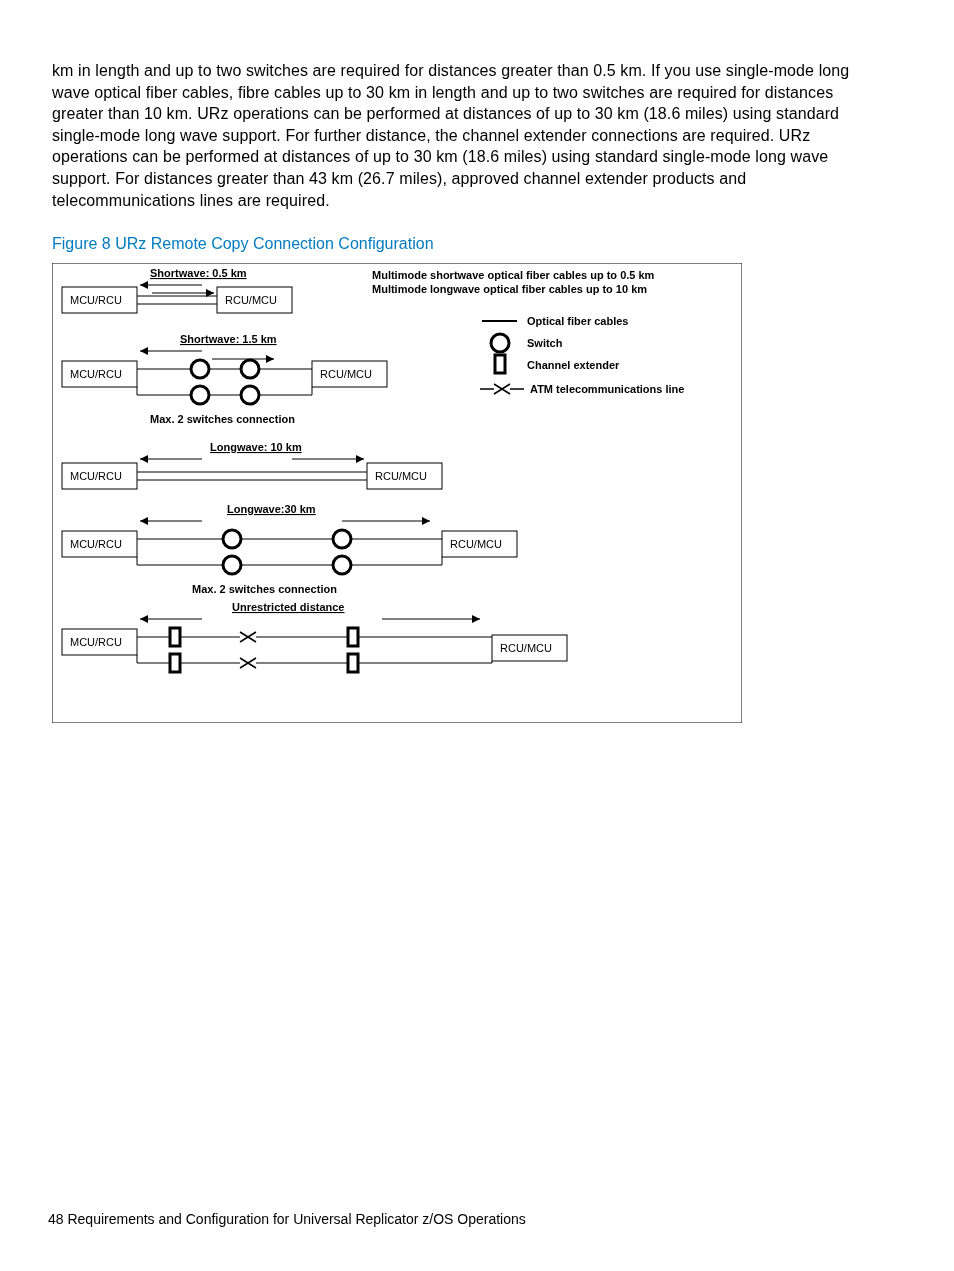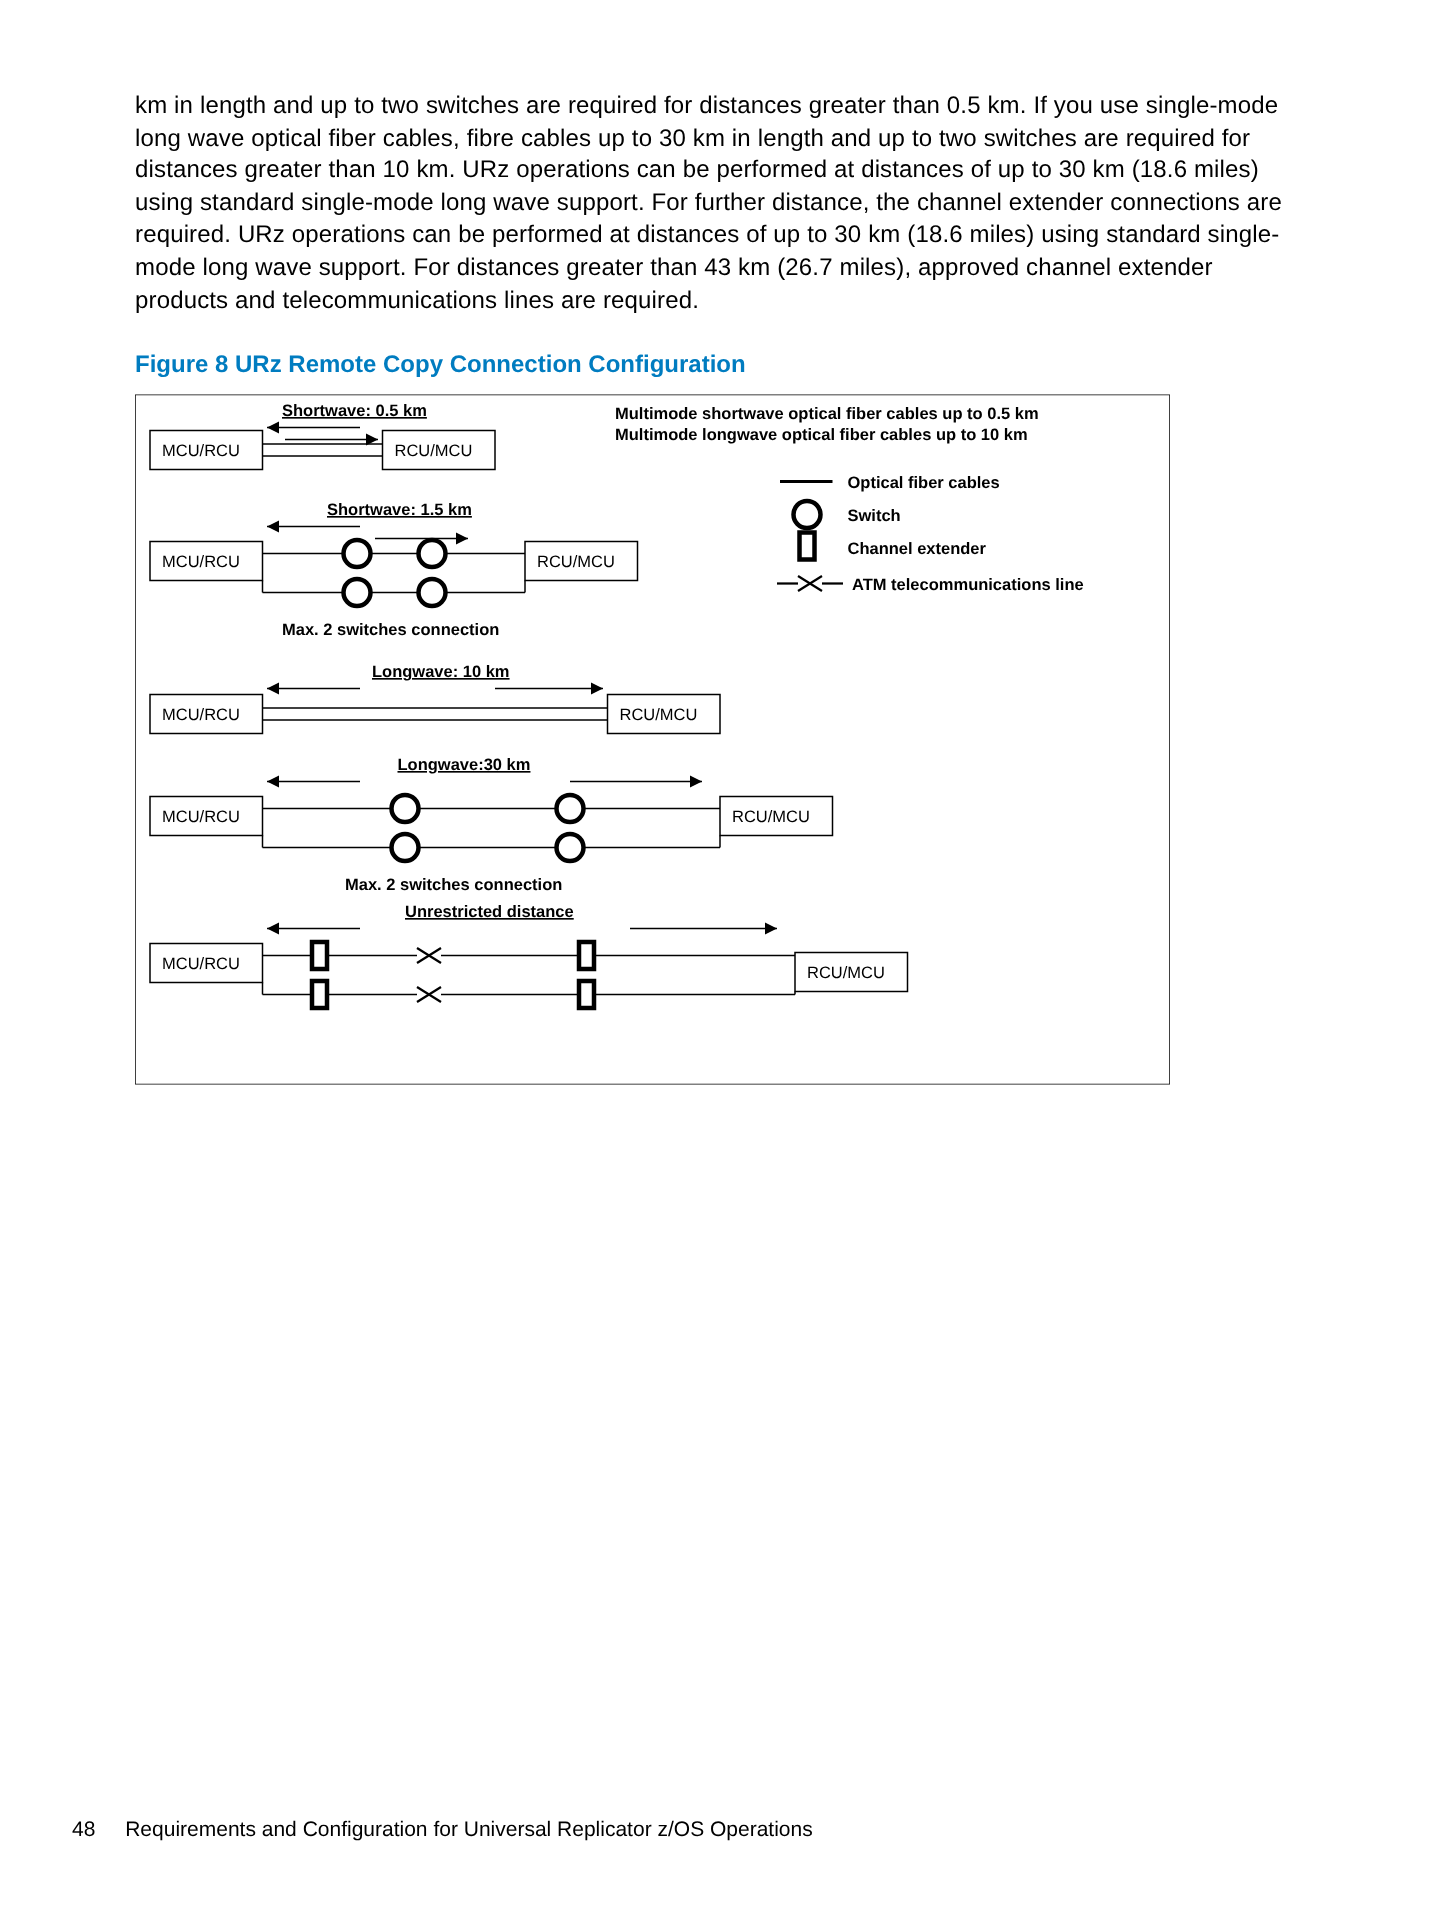--- a/index.html
+++ b/index.html
@@ -7,51 +7,51 @@
     margin: 0;
     padding: 0;
     width: 954px;
     height: 1271px;
     font-family: "Helvetica Neue", Helvetica, Arial, sans-serif;
     color: #000;
     position: relative;
     background: #fff;
   }
   .content {
-    padding: 60px 90px 0 90px;
+    padding: 60px 90px 0 52px;
   }
   .para {
     font-size: 16px;
     line-height: 1.35;
     font-weight: 300;
     letter-spacing: 0.1px;
     margin: 0 0 24px 0;
   }
   .fig-caption {
     color: #007cc0;
-    font-weight: 700;
+    font-weight: 400;
     font-size: 16px;
     margin: 0 0 10px 0;
   }
   .diagram-wrap {
     margin-top: 6px;
   }
   svg text {
     font-family: Arial, sans-serif;
   }
   .box-text { font-size: 11px; }
   .hdr-text { font-size: 11px; font-weight: bold; }
   .footer {
     position: absolute;
     left: 48px;
     bottom: 44px;
     font-size: 14px;
     font-weight: 300;
   }
-  .footer .pg { margin-right: 16px; }
+  .footer .pg { }
 </style>
 </head>
 <body>
 
 <div class="content">
   <p class="para">km in length and up to two switches are required for distances greater than 0.5 km. If you use single-mode long wave optical fiber cables, fibre cables up to 30 km in length and up to two switches are required for distances greater than 10 km. URz operations can be performed at distances of up to 30 km (18.6 miles) using standard single-mode long wave support. For further distance, the channel extender connections are required. URz operations can be performed at distances of up to 30 km (18.6 miles) using standard single-mode long wave support. For distances greater than 43 km (26.7 miles), approved channel extender products and telecommunications lines are required.</p>
 
   <p class="fig-caption">Figure 8 URz Remote Copy Connection Configuration</p>
 
   <div class="diagram-wrap">

